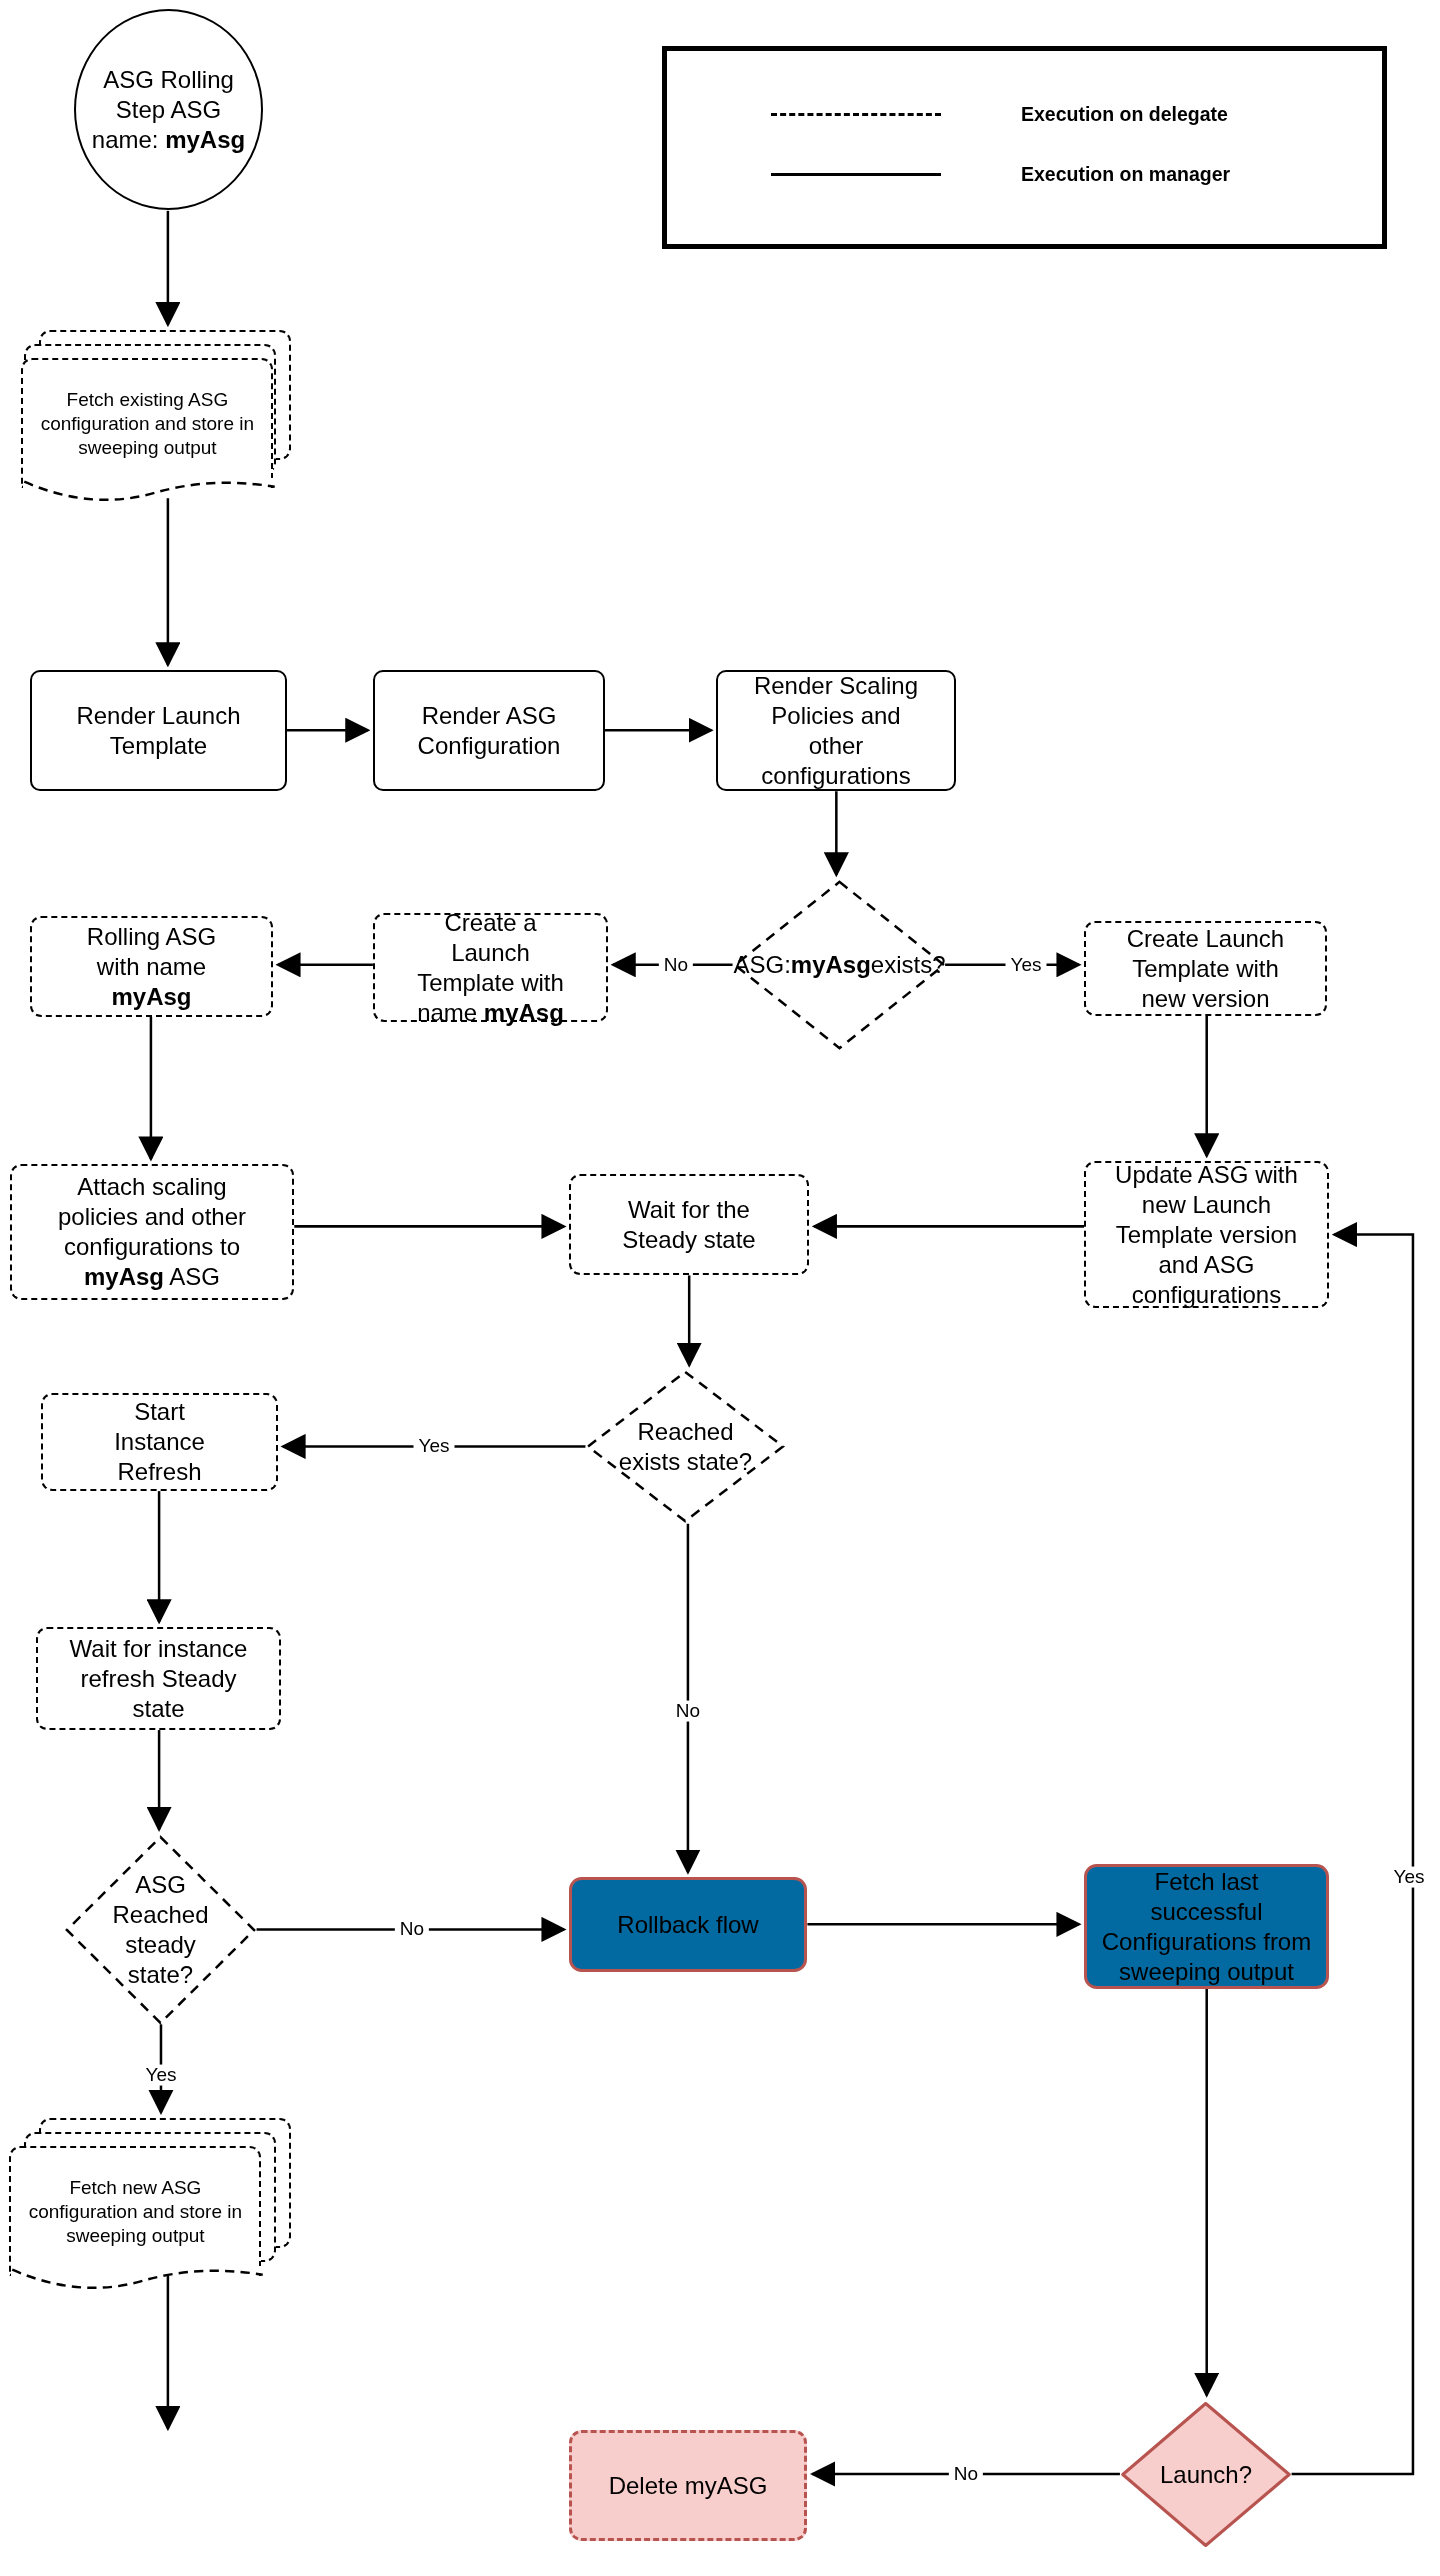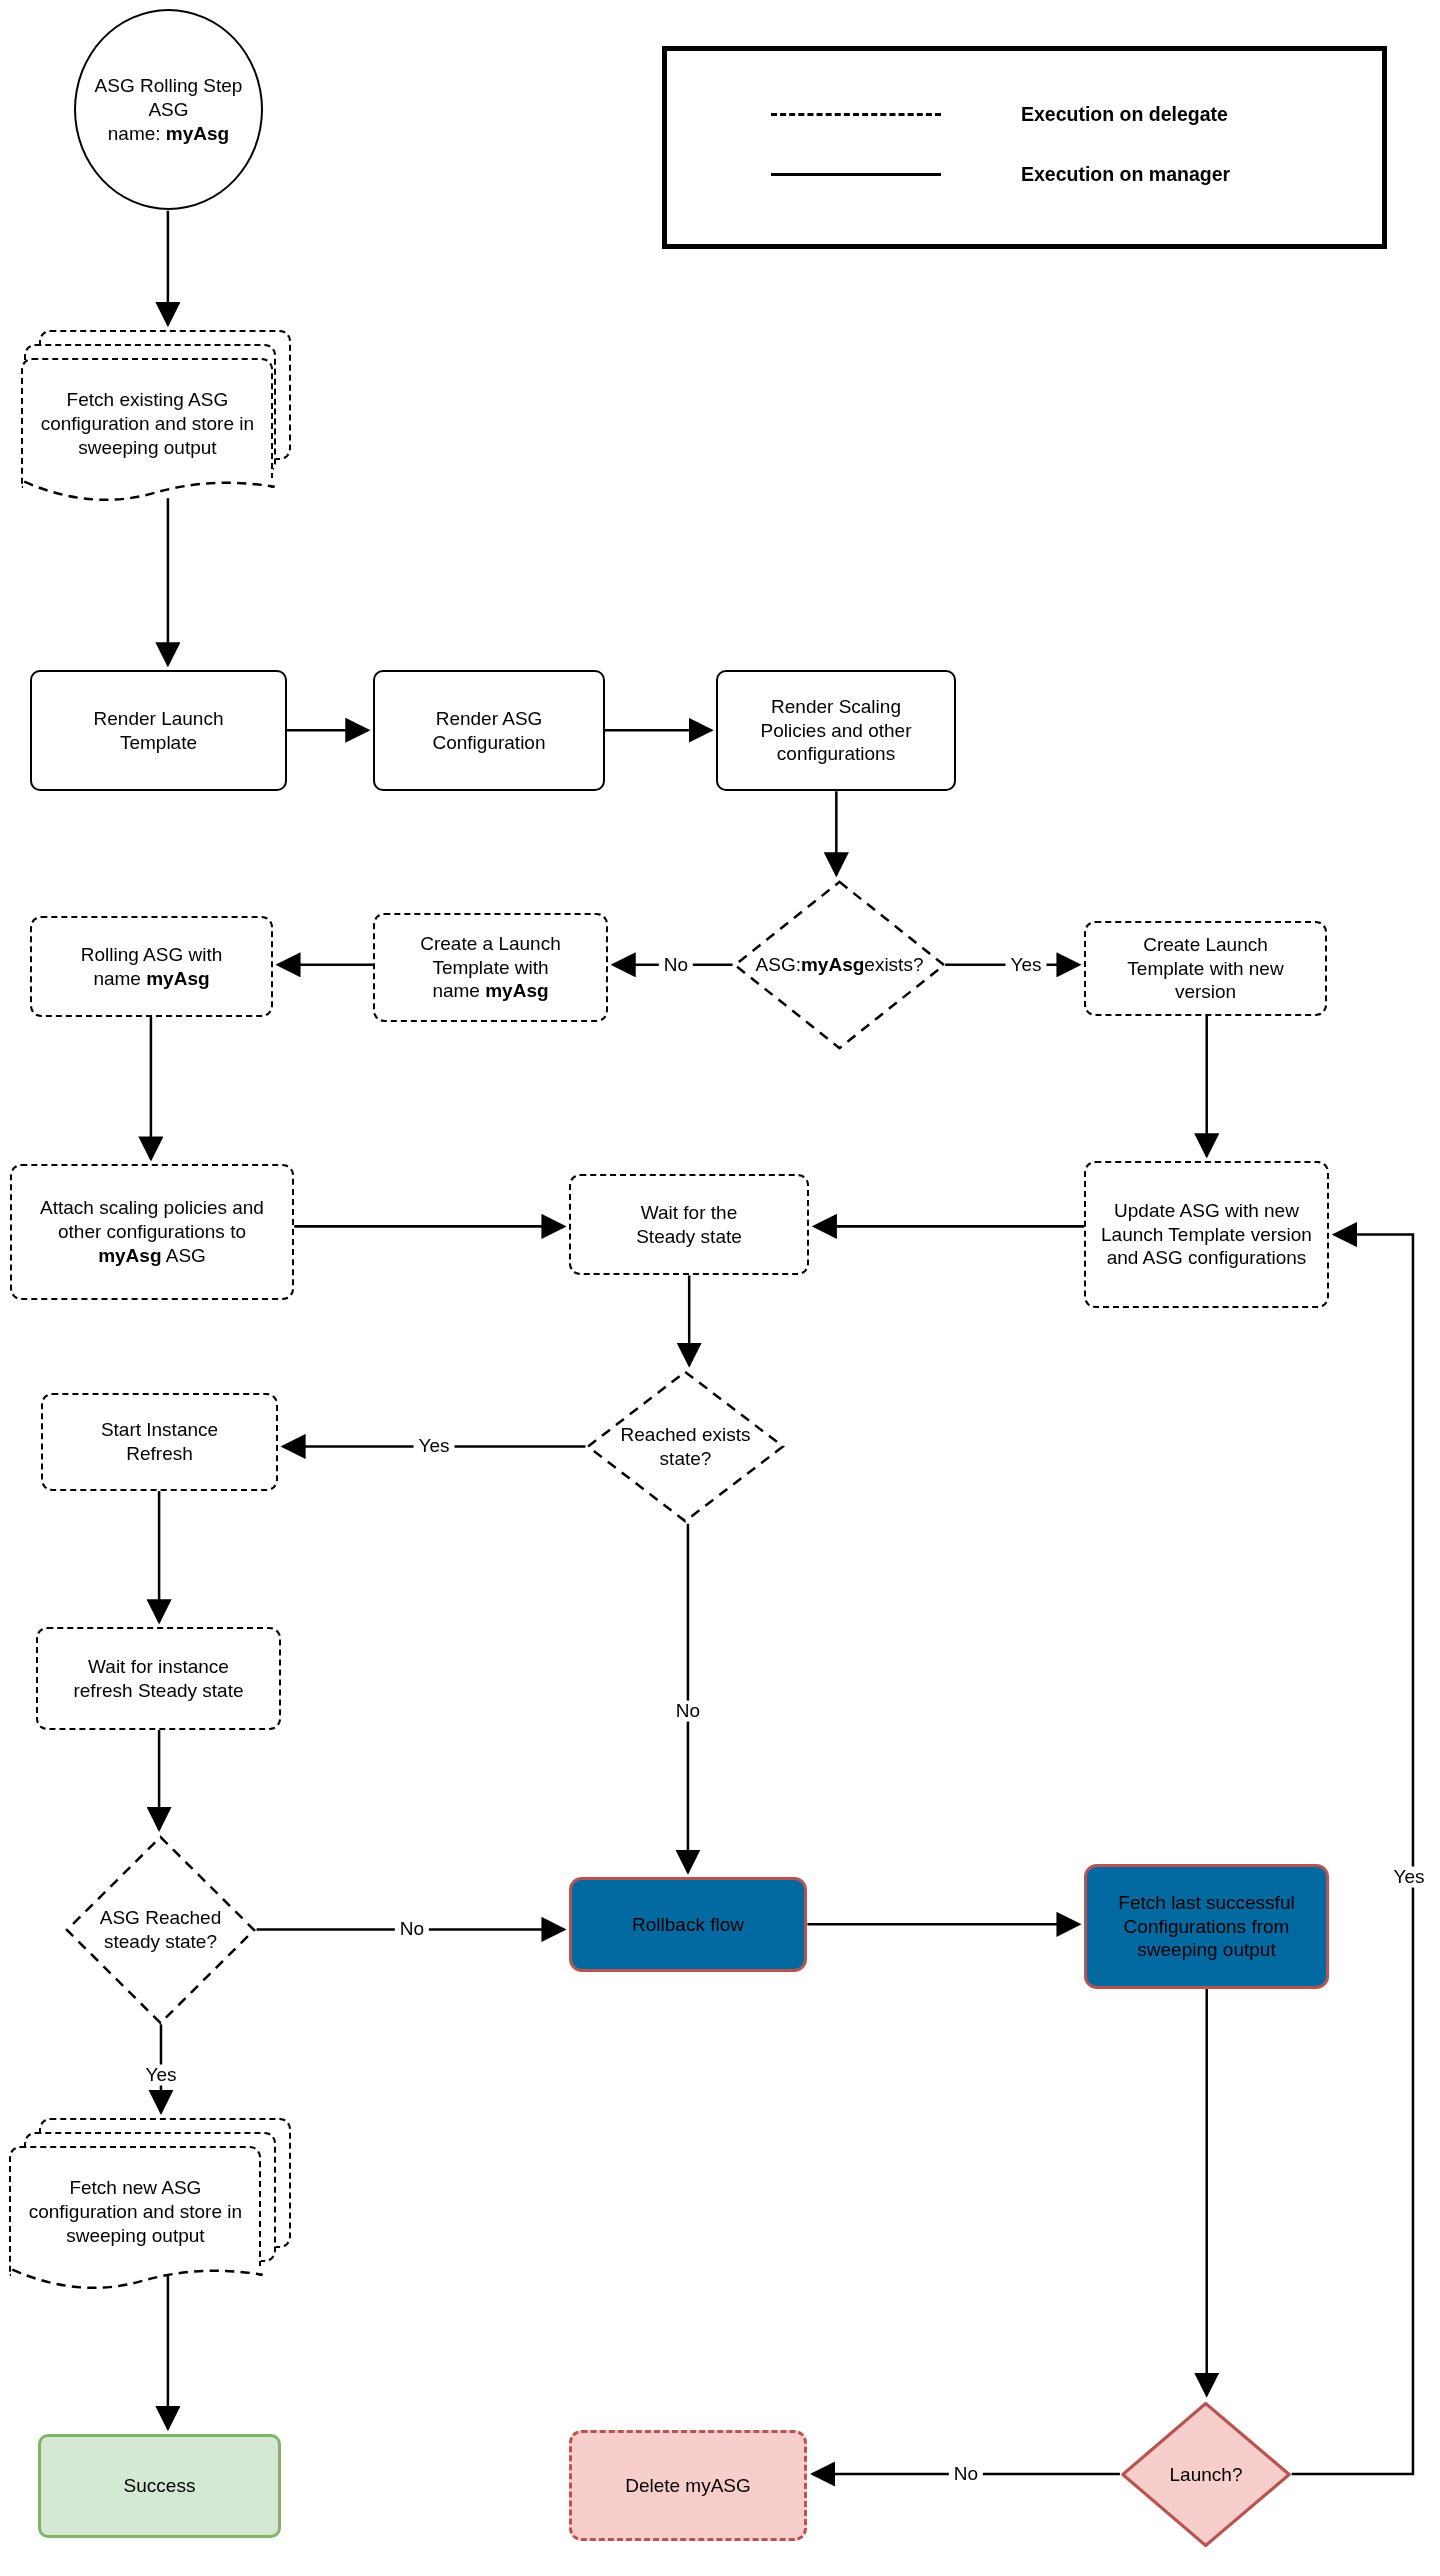--- a/index.html
+++ b/index.html
@@ -3,21 +3,21 @@
 <meta charset="utf-8">
 <style>
   html,body { margin:0; padding:0; background:#ffffff; }
   .canvas {
     position:relative; width:1440px; height:2576px; background:#ffffff;
     font-family:"Liberation Sans", sans-serif; color:#000;
   }
   svg.edges { position:absolute; left:0; top:0; z-index:1; }
   .node {
     position:absolute; z-index:2; display:flex; align-items:center; justify-content:center;
-    text-align:center; font-size:19px; line-height:1.25; background:#fff; box-sizing:border-box;
+    text-align:center; font-size:24px; line-height:1.25; background:#fff; box-sizing:border-box;
   }
   .solid-box  { border:2.5px solid #000; border-radius:10px; padding:0 31px; }
   .dashed-box { border:2.5px dashed #000; border-radius:11.3px; padding:0 19px; }
   .red-box    { background:#0369a1; border:3.1px solid #b85450; border-radius:12.6px; padding:0 15px; }
   .red-box-dashed { background:#f8cecc; border:3.1px dashed #b85450; border-radius:12.6px; padding:0 15px;text-align:right; }
   .green-box  { background:#d5e8d4; border:3.1px solid #82b366; border-radius:10px; padding:0 15px; }
   .circle     { border:2.5px solid #000; border-radius:50%; padding:0 8.8px; }
   .diamond    { background:transparent; border:none; padding:0; }
   .diamond svg { position:absolute; inset:0; }
   .diamond .dtext { position:absolute; inset:0; display:flex; align-items:center; justify-content:center; text-align:center; z-index:2; }
@@ -181,23 +181,20 @@
     <div class="doc-layer" style="left:15px; top:14px; width:252px; height:130px;"></div>
     <div class="doc-front" style="left:0; top:28px; width:252px; height:130px;">
       <span>Fetch new ASG configuration and store in sweeping output</span>
       <svg class="doc-wave" style="top:118px;" width="257" height="31" viewBox="0 0 408 50">
         <path d="M2,6 C 80,40 150,42 212,24 C 268,8 330,2 406,14 L406,0 L2,0 Z" fill="#fff" stroke="none"></path>
         <path d="M2,6 C 80,40 150,42 212,24 C 268,8 330,2 406,14" fill="none" stroke="#000" stroke-width="4" stroke-dasharray="15 10"></path>
       </svg>
     </div>
   </div>
 
-  <div class="node green-box" style="left:38px; top:2434px; width:243px; height:104px;">
-    <span>Success</span>
-  </div>
   <div class="node red-box-dashed" style="left:569px; top:2430px; width:238px; height:111px;">
     <span>Delete myASG</span>
   </div>
 
   <div class="node diamond" style="left:1120px; top:2401px; width:172px; height:147px;">
     <svg width="172" height="147" viewBox="0 0 273 234">
       <polygon points="136,4 269,117 136,230 4,117" fill="#f8cecc" stroke="#b85450" stroke-width="5" stroke-linejoin="round"></polygon>
     </svg>
     <div class="dtext">Launch?</div>
   </div>

